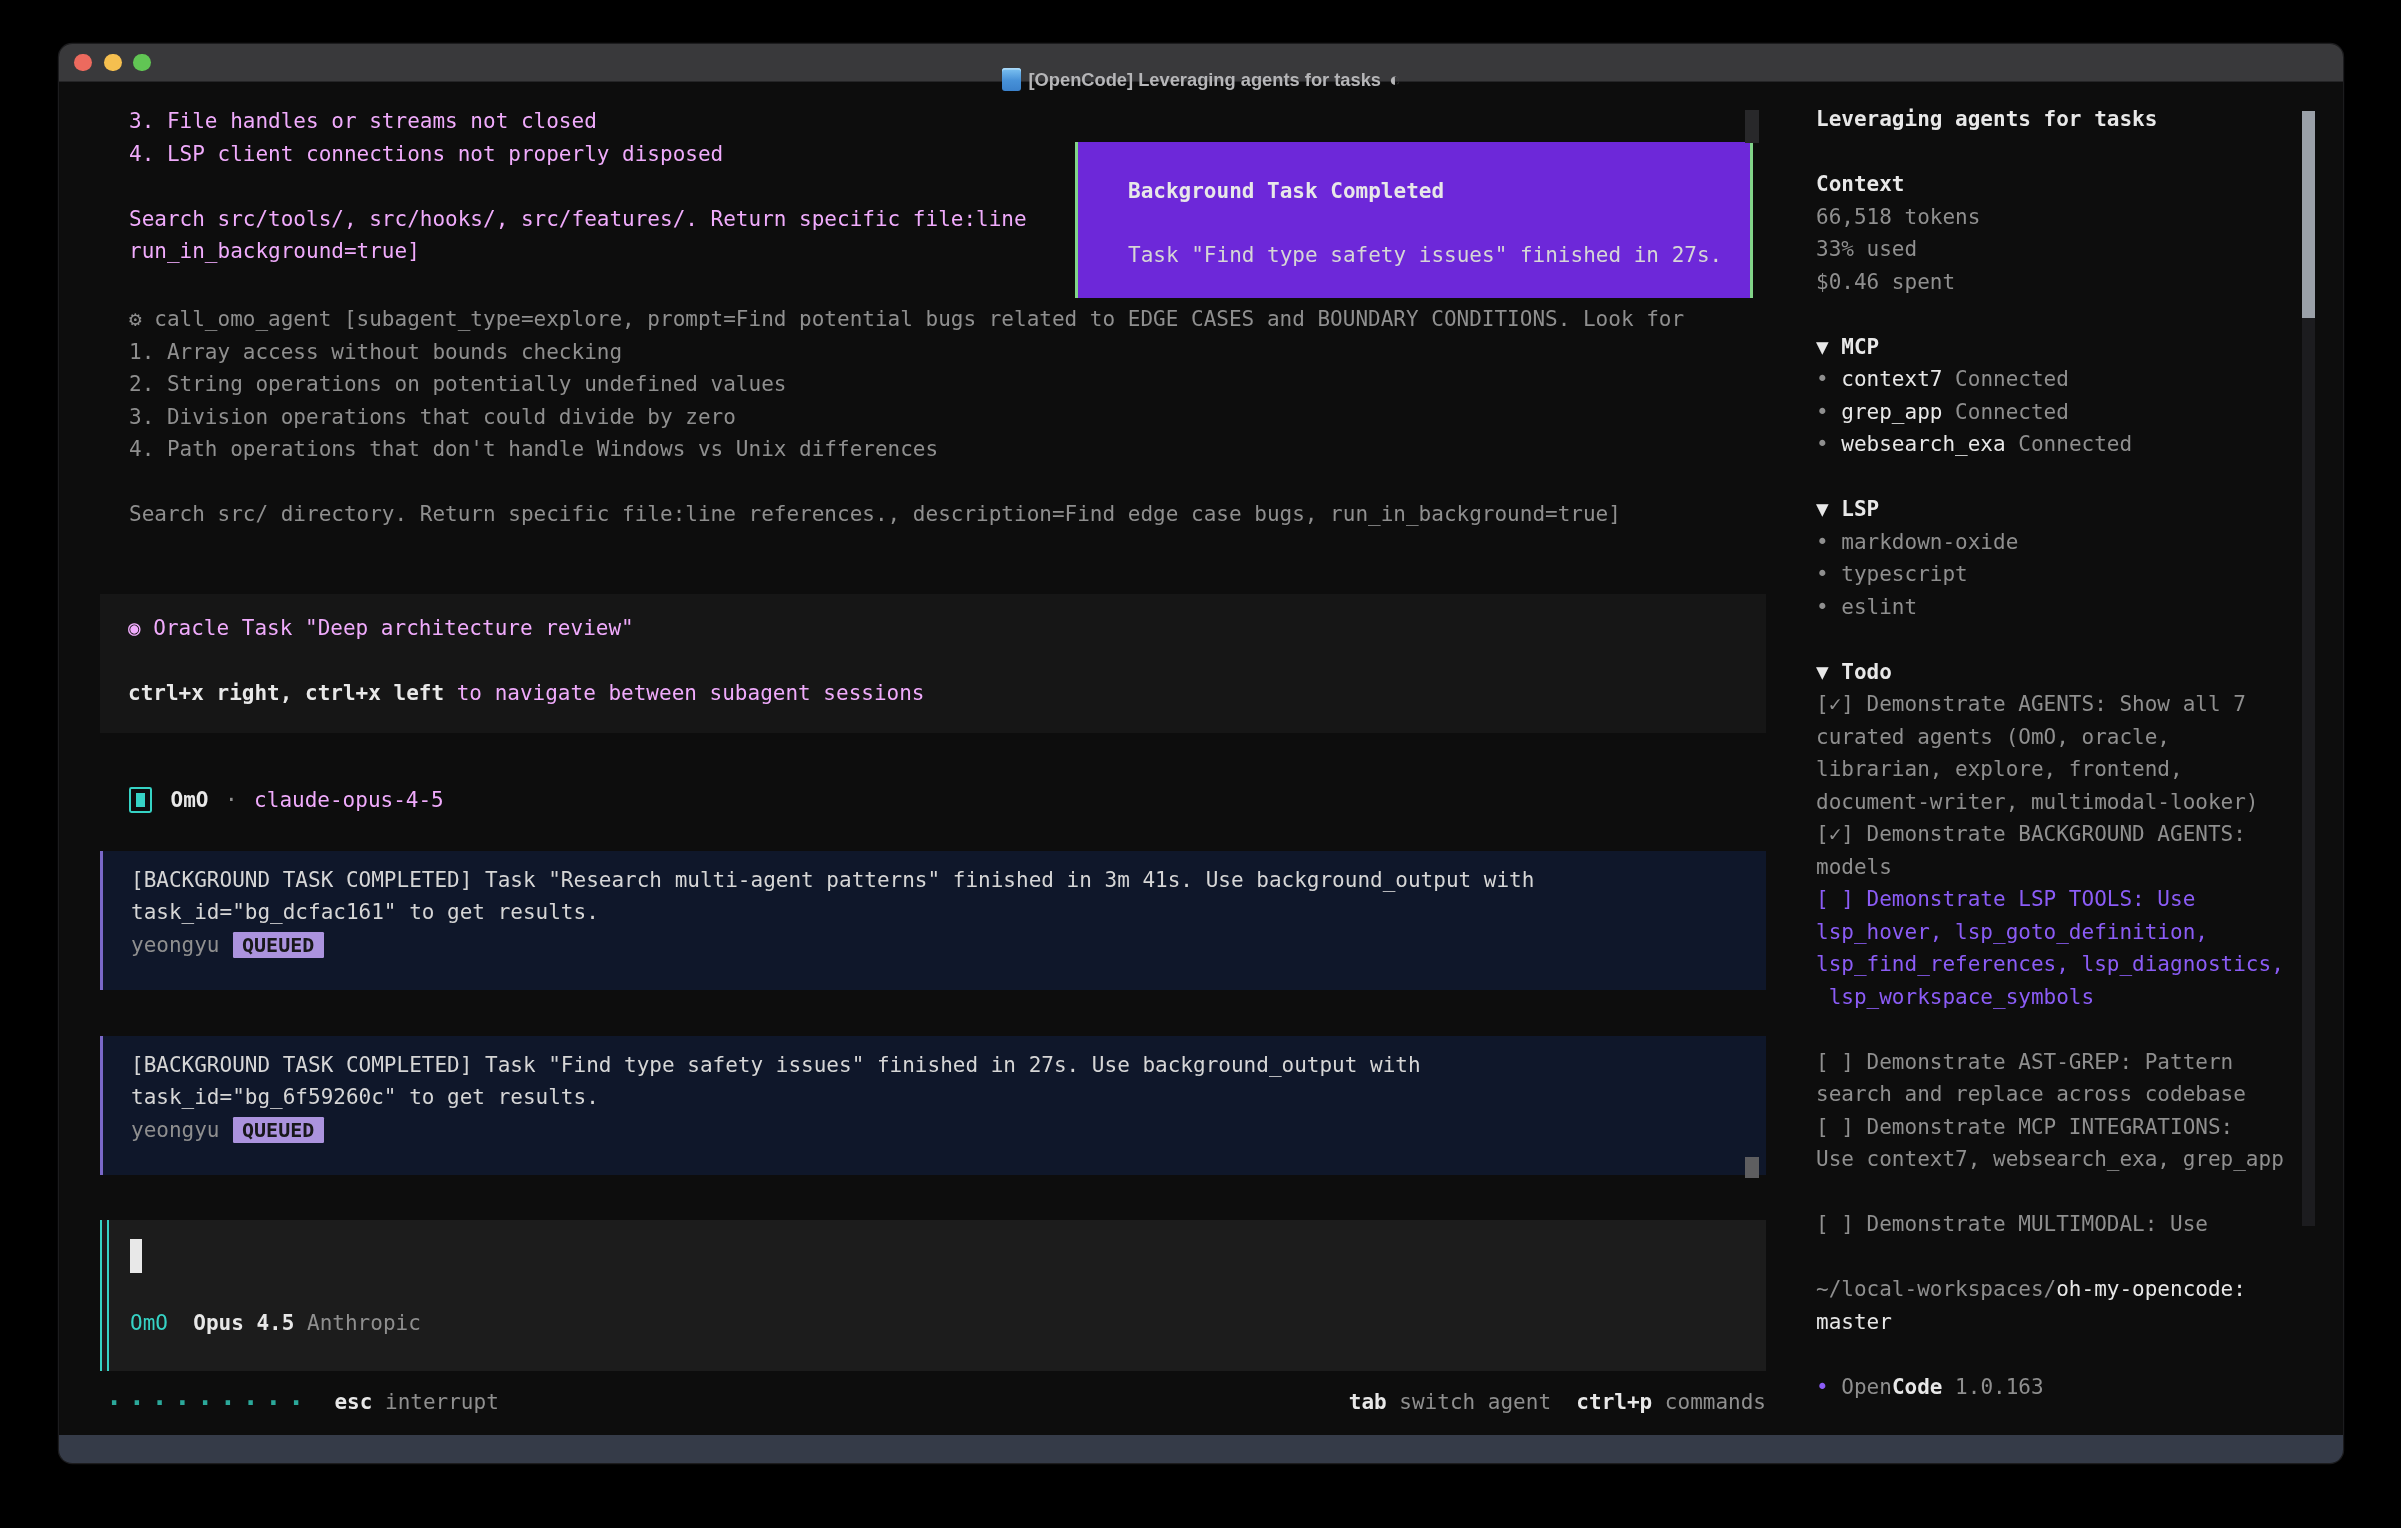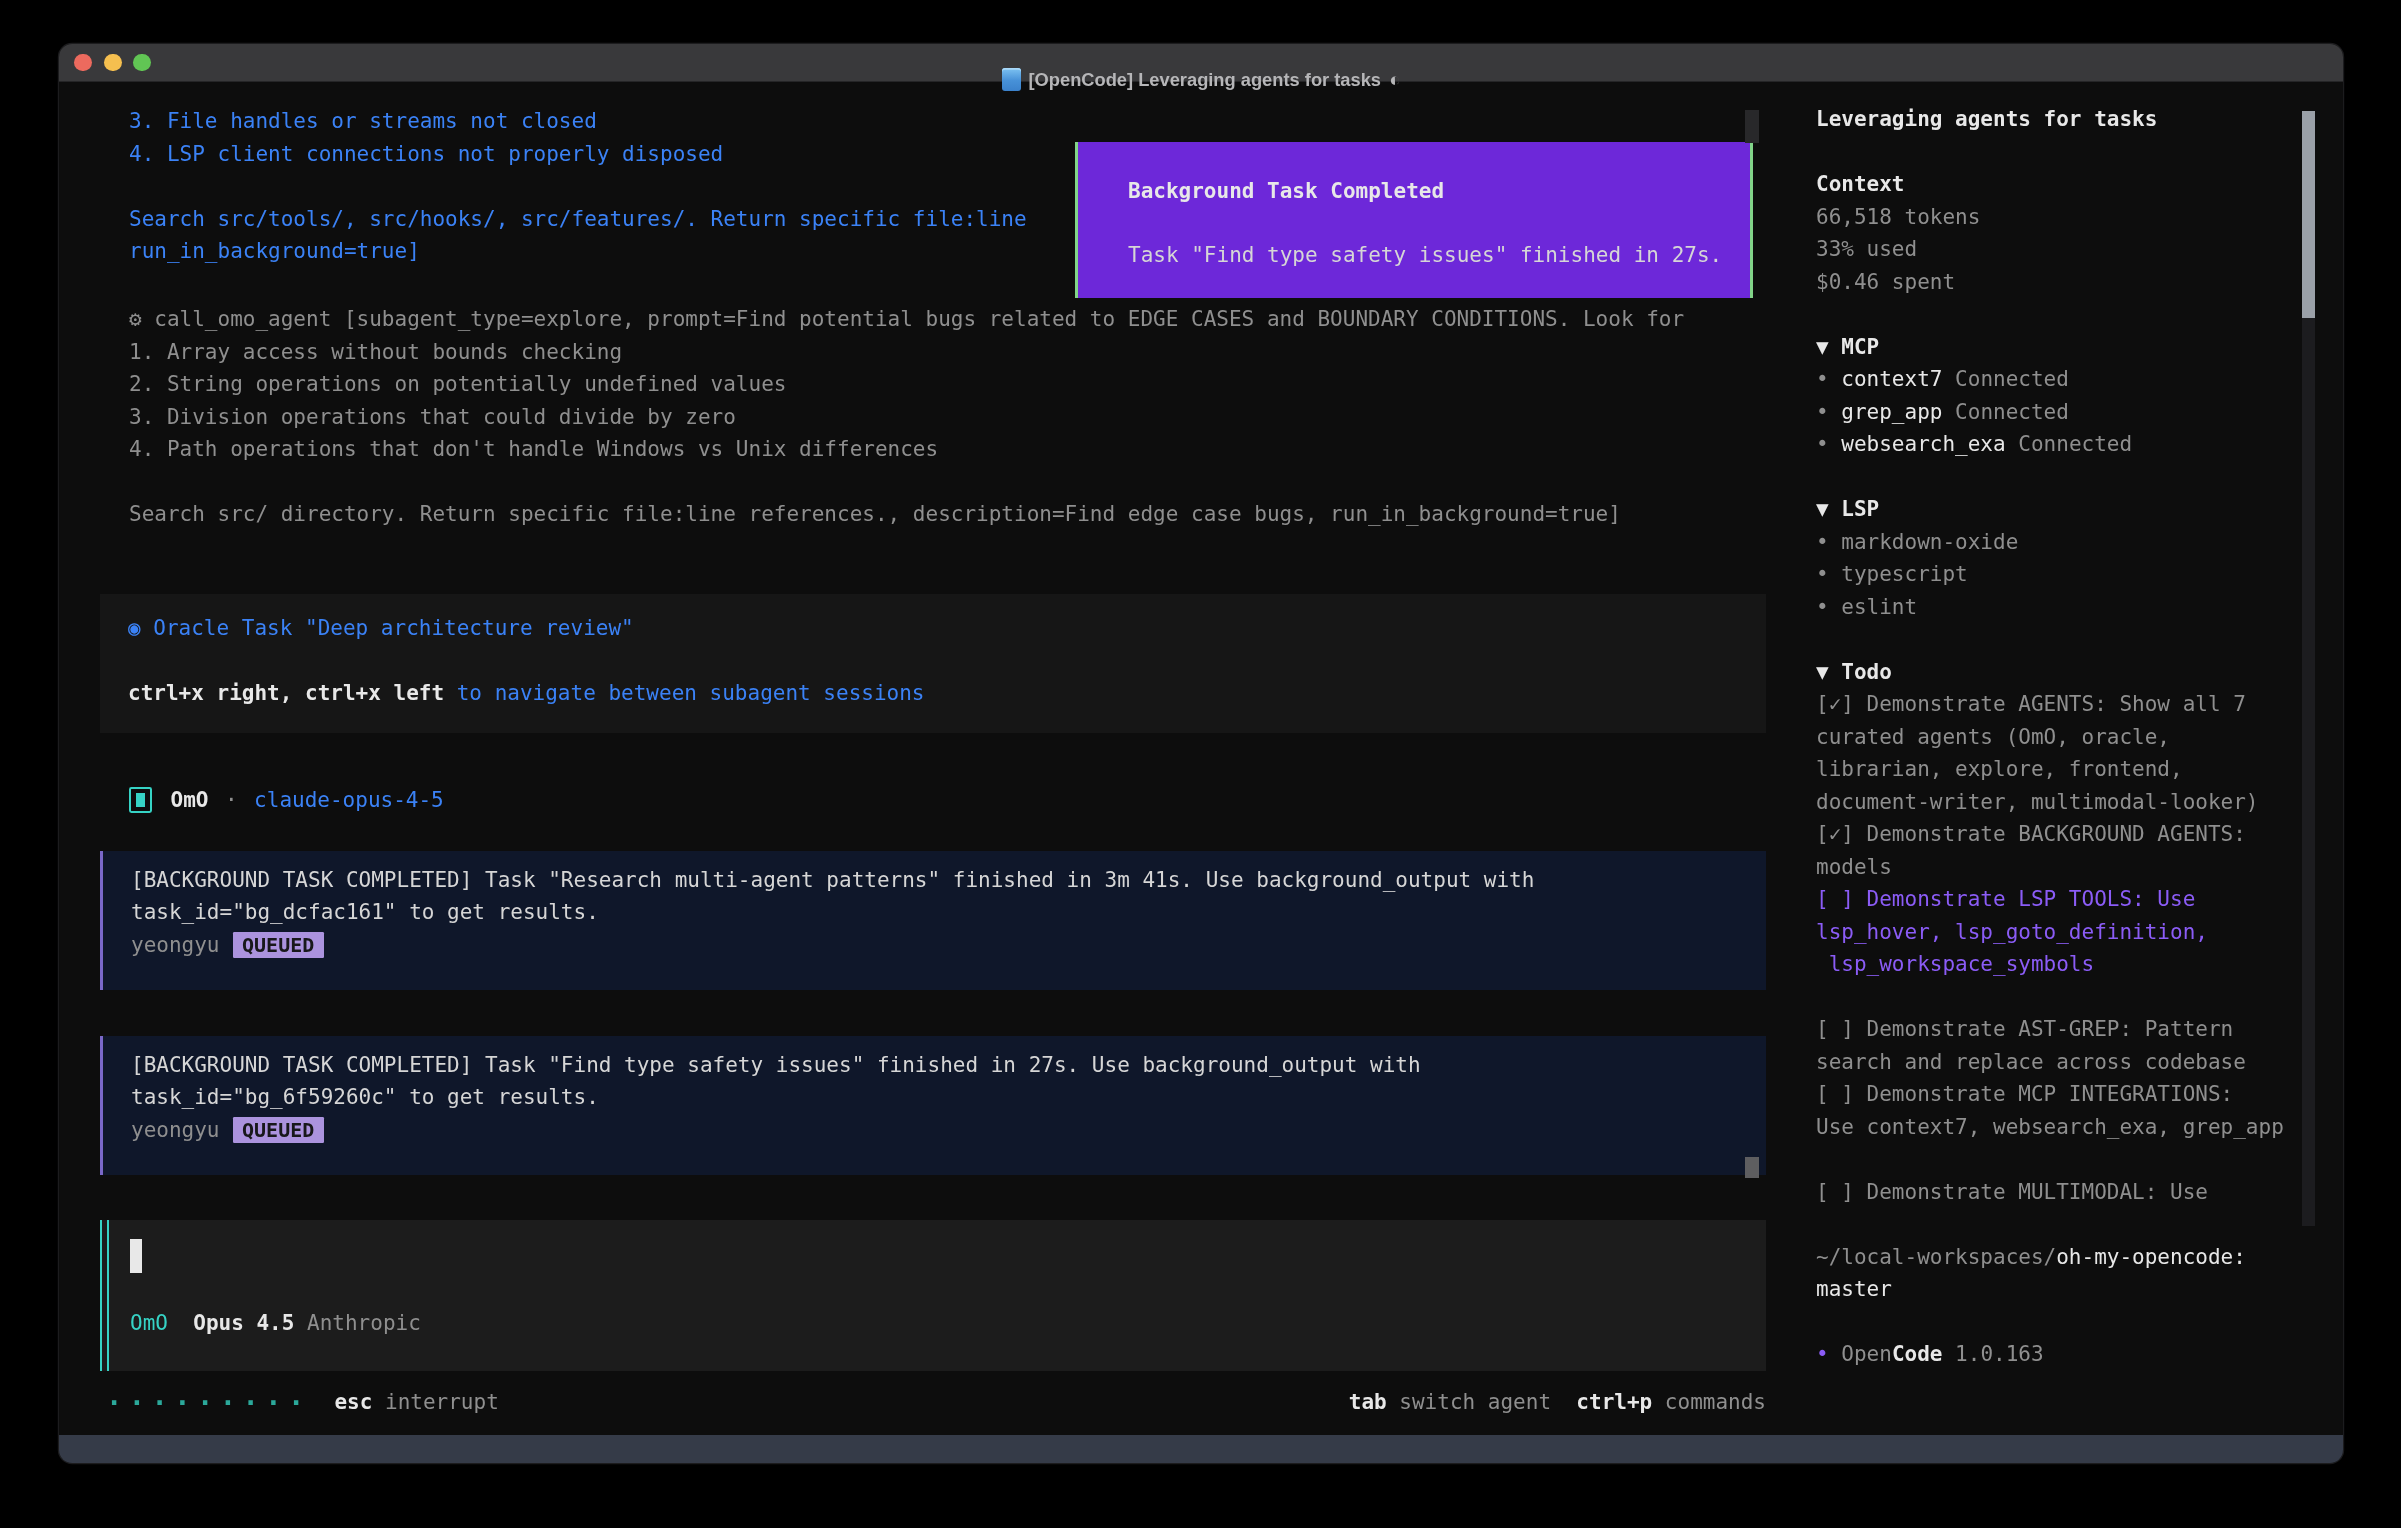--- a/index.html
+++ b/index.html
@@ -23,21 +23,21 @@
   .light.red    { background:#ec6a5e; }
   .light.yellow { background:#f5bf4f; }
   .light.green  { background:#61c554; }
   .title-wrap { display:flex; align-items:center; gap:8px; font-family:"Liberation Sans", sans-serif; font-weight:bold; font-size:18.3px; color:#b6b6b8;margin-top:34px; }
   .app-icon { width:19px; height:22.5px; border-radius:3px; background:linear-gradient(180deg,#7ec3f2 0%, #4791d8 55%, #3b82cc 100%); box-shadow: inset 0 1.8px 0 #a8d8f8; }
   .moon { color:#b6b6b8; font-size:19px; }
 
   
   .line { height:32.5px; line-height:32.5px; font-size:21px; white-space:pre; }
   .dim    { color:#8f8f8f; }
-  .dim2   { color:#3b82f6; }
+  .dim2   { color:#f0abfc; }
   .bright { color:#e8e8e8; font-weight:bold; }
   .body-text { color:#d6d6d6; }
   .green-text { color:#8b5cf6; }
   .cyan  { color:#36d3c5; }
 
   
   .block { position:absolute; }
 
   .notification {
     position:absolute; left:1016px; top:98px; width:678px; height:156px;
@@ -210,20 +210,21 @@
     <div class="gap"></div>
     <div class="line bright">▼ Todo</div>
     <div class="line dim">[✓] Demonstrate AGENTS: Show all 7</div>
     <div class="line dim">curated agents (OmO, oracle,</div>
     <div class="line dim">librarian, explore, frontend,</div>
     <div class="line dim">document-writer, multimodal-looker)</div>
     <div class="line dim">[✓] Demonstrate BACKGROUND AGENTS:</div>
     <div class="line dim">models</div>
     <div class="line green-text">[ ] Demonstrate LSP TOOLS: Use</div>
     <div class="line green-text">lsp_hover, lsp_goto_definition,</div>
+    <div class="line green-text">lsp_find_references, lsp_diagnostics,</div>
     <div class="line green-text"> lsp_workspace_symbols</div>
     <div class="gap"></div>
     <div class="line dim">[ ] Demonstrate AST-GREP: Pattern</div>
     <div class="line dim">search and replace across codebase</div>
     <div class="line dim">[ ] Demonstrate MCP INTEGRATIONS:</div>
     <div class="line dim">Use context7, websearch_exa, grep_app</div>
     <div class="gap"></div>
     <div class="line dim">[ ] Demonstrate MULTIMODAL: Use</div>
     <div class="gap"></div>
     <div class="line"><span class="dim">~/local-workspaces/</span><span class="bright" style="font-weight:normal">oh-my-opencode:</span></div>

